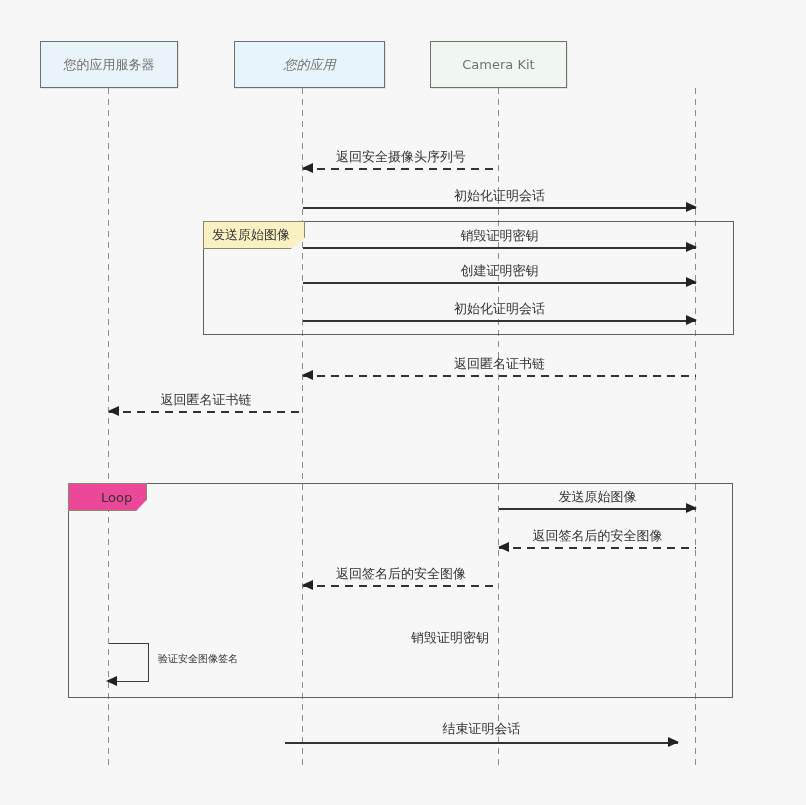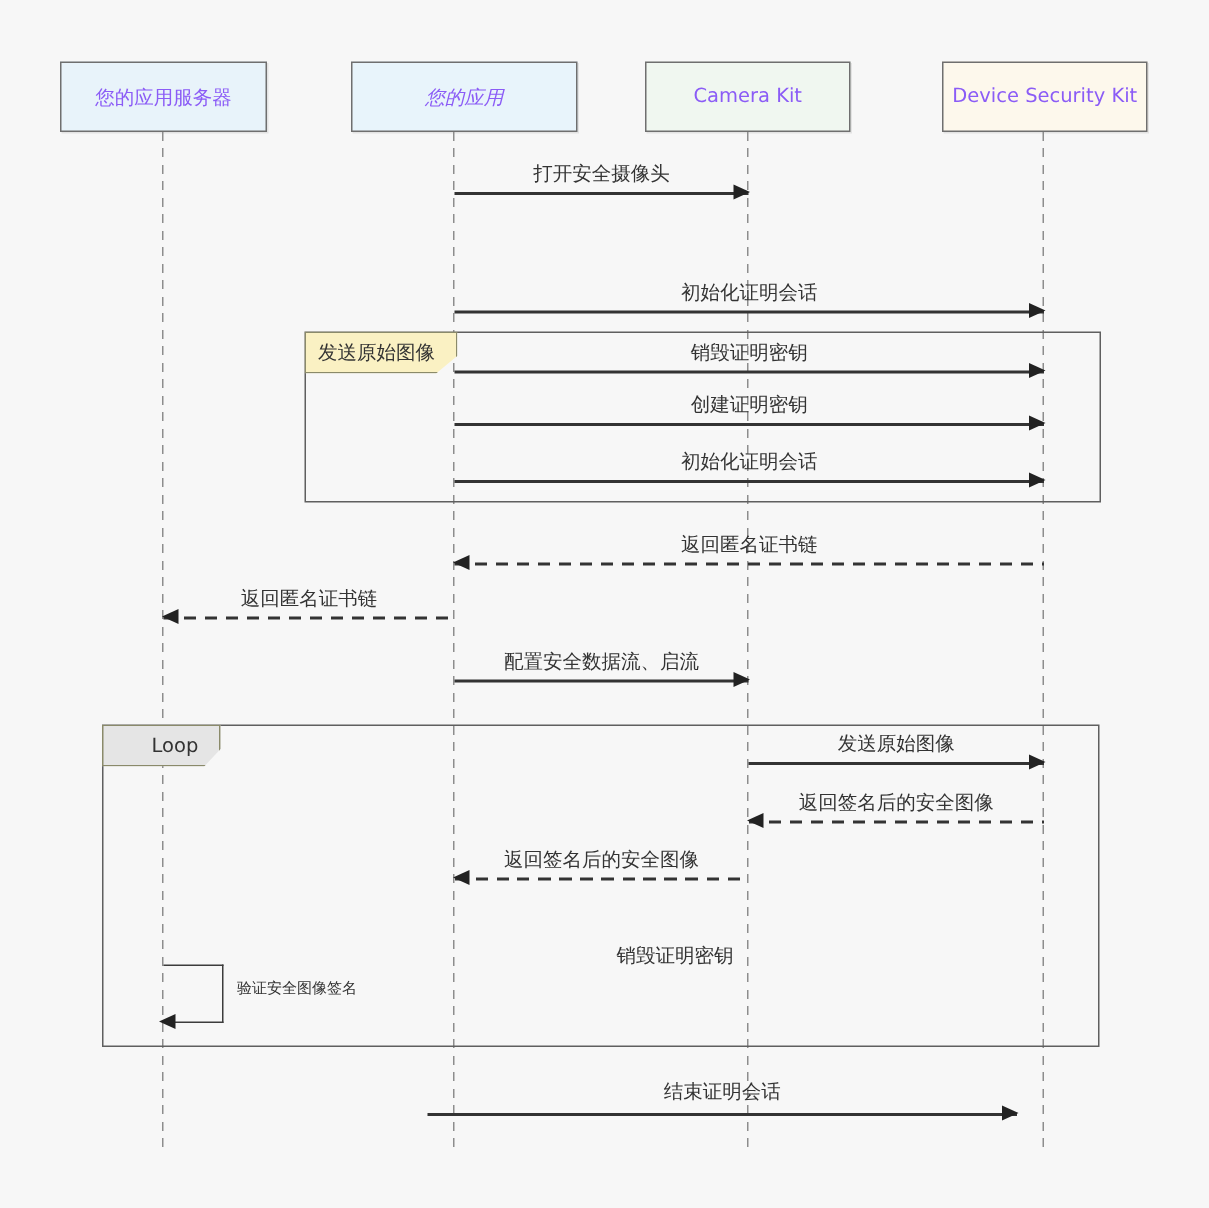--- a/index.html
+++ b/index.html
@@ -12,21 +12,21 @@
     width:806px;height:805px;
     background:#f7f7f7;
     overflow:hidden;
     color:#333;
   }
   .participant{
     position:absolute;
     height:47px;
     border:1px solid #6f6f6f;
     display:flex;align-items:center;justify-content:center;
-    font-size:13px;color:#8b5cf6;
+    font-size:13px;color:#737373;
     box-sizing:border-box;
     box-shadow:1px 1px 0 rgba(0,0,0,0.08);
   }
   .lifeline{
     position:absolute;
     width:1px;top:88px;height:677px;
     background:repeating-linear-gradient(180deg,#8d8d8d 0 6px,transparent 6px 11px);
   }
   .frame{
     position:absolute;
@@ -90,42 +90,39 @@
 
   <div class="participant" style="left: 40px; top: 41px; width: 138px; background: rgb(232, 243, 250);">
     <span>您的应用服务器</span>
   </div>
   <div class="participant" style="left: 234px; top: 41px; width: 151px; background: rgb(232, 244, 251); font-style: italic;">
     <span>您的应用</span>
   </div>
   <div class="participant" style="left: 430px; top: 41px; width: 137px; background: rgb(240, 247, 240);">
     <span>Camera Kit</span>
   </div>
-  <div class="participant" style="left: 628px; top: 41px; width: 137px; background: rgb(253, 248, 236);">
-    <span>Device Security Kit</span>
-  </div>
 
   <div class="lifeline" style="left:108px"></div>
   <div class="lifeline" style="left:302px"></div>
   <div class="lifeline" style="left:498px"></div>
   <div class="lifeline" style="left:695px"></div>
 
   <div class="frame" style="left:203px;top:221px;width:531px;height:114px"></div>
   <div class="frame-label" style="left: 203px; top: 221px; background: rgb(250, 241, 195);">发送原始图像</div>
 
   <div class="frame" style="left:68px;top:483px;width:665px;height:215px"></div>
-  <div class="frame-label" style="left: 68px; top: 483px; background: #e5e5e5; padding-left: 32px;">Loop</div>
-
-  <div class="msg" style="left:303px;top:108px;width:196px">
-    <div class="mlabel">打开安全摄像头</div>
-    <div class="line" style="top:20px">
-        <i class="head r"></i>
-      </div>
-  </div>
-
+  <div class="frame-label" style="left: 68px; top: 483px; background: #ec4899; padding-left: 32px;">Loop</div>
+
+
+  <div class="msg" style="left:303px;top:148px;width:196px">
+    <div class="mlabel">返回安全摄像头序列号</div>
+    <div class="line dashed" style="top:20px">
+        <i class="head l"></i>
+      </div>
+  </div>
 
   <div class="msg" style="left:303px;top:187px;width:393px">
     <div class="mlabel">初始化证明会话</div>
     <div class="line" style="top:20px">
         <i class="head r"></i>
       </div>
   </div>
 
   <div class="msg" style="left:303px;top:227px;width:393px">
     <div class="mlabel">销毁证明密钥</div>
@@ -155,26 +152,20 @@
       </div>
   </div>
 
   <div class="msg" style="left:109px;top:391px;width:194px">
     <div class="mlabel">返回匿名证书链</div>
     <div class="line dashed" style="top:20px">
         <i class="head l"></i>
       </div>
   </div>
 
-  <div class="msg" style="left:303px;top:433px;width:196px">
-    <div class="mlabel">配置安全数据流、启流</div>
-    <div class="line" style="top:20px">
-        <i class="head r"></i>
-      </div>
-  </div>
 
   <div class="msg" style="left:499px;top:488px;width:197px">
     <div class="mlabel">发送原始图像</div>
     <div class="line" style="top:20px">
         <i class="head r"></i>
       </div>
   </div>
 
   <div class="msg" style="left:499px;top:527px;width:197px">
     <div class="mlabel">返回签名后的安全图像</div>

